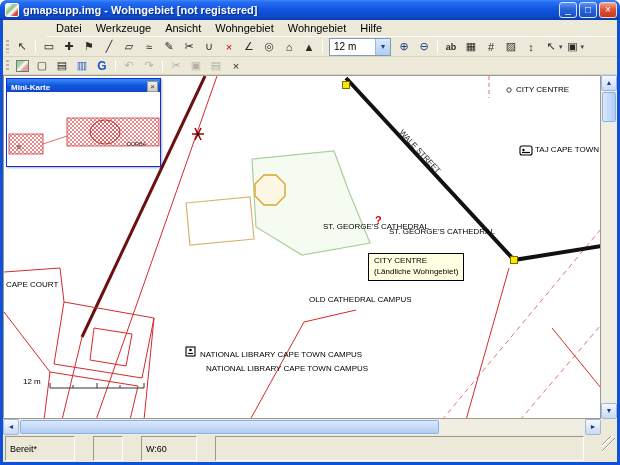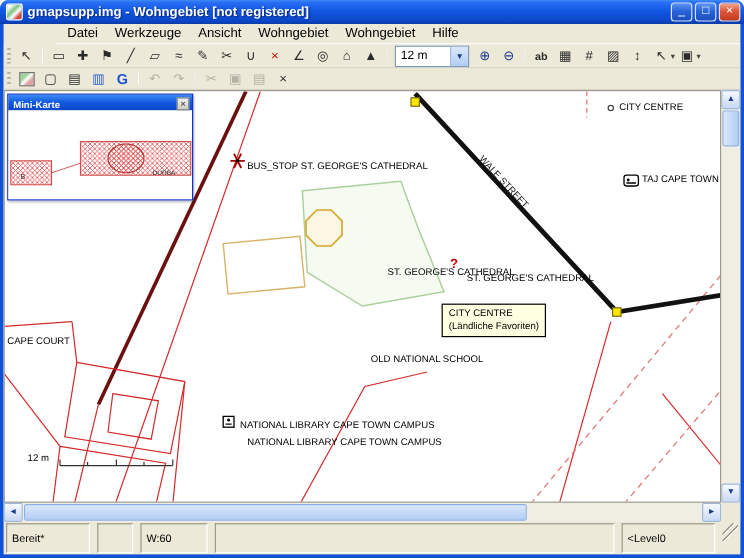--- a/index.html
+++ b/index.html
@@ -48,21 +48,21 @@
 
   .vscroll { width:16px; height:344px; background:#f0eee3; display:flex; flex-direction:column; }
   .hscroll-row { height:16px; display:flex; }
   .hscroll { flex:1; background:#f0eee3; display:flex; }
   .scorner { width:16px; background:#ece9d8; }
   .sarrow { width:16px; height:16px; background:linear-gradient(180deg,#f6f9ff,#c9d8f4); border:1px solid #9db8dc; border-radius:2px; font-size:7px; color:#1a3a8a; text-align:center; line-height:14px; flex:none; }
   .vthumb { height:30px; margin:1px; background:linear-gradient(90deg,#dce8fb,#b0ccf4); border:1px solid #8cb0e8; border-radius:2px; }
   .hthumb { width:70%; margin:1px; background:linear-gradient(180deg,#dce8fb,#b0ccf4); border:1px solid #8cb0e8; border-radius:2px; }
   .vtrack { flex:1; }
 
-  .statusbar { height:34px; display:flex; gap:6px; padding:1px 2px; font-size:9px; align-items:stretch; }
+  .statusbar { height:34px; display:flex; gap:18px; padding:1px 2px; font-size:9px; align-items:stretch; }
   .pane { border:1px solid; border-color:#9d9a8b #ffffff #ffffff #9d9a8b; padding:1px 4px; white-space:nowrap; overflow:hidden; display:flex; align-items:center; }
   .pane.p1 { width:70px; }
   .pane.p2 { width:30px; }
   .pane.p3 { width:56px; }
   .pane.p4 { flex:1; }
   .pane.p5 { width:84px; justify-content:center; }
   .pane.p6 { width:78px; }
   .pane.p7 { width:180px; }
   .sizegrip { width:13px; background:
     linear-gradient(135deg,transparent 0 6px,#9d9a8b 6px 7px,#fff 7px 8px,transparent 8px 10px,#9d9a8b 10px 11px,#fff 11px 12px,transparent 12px); }
@@ -206,37 +206,36 @@
             <line x1="46" y1="312" x2="140" y2="312"></line>
             <line x1="46" y1="307" x2="46" y2="312"></line>
             <line x1="69" y1="309" x2="69" y2="312"></line>
             <line x1="93" y1="307" x2="93" y2="312"></line>
             <line x1="116" y1="309" x2="116" y2="312"></line>
             <line x1="140" y1="307" x2="140" y2="312"></line>
           </g>
         </svg>
 
         
-        <div class="map-label" style="left:202px;top:58px">BUS_STOP ST. GEORGE'S CATHEDRAL</div>
         <div class="map-label" style="left:512px;top:9px">CITY CENTRE</div>
         <div class="map-label" style="left:531px;top:69px">TAJ CAPE TOWN HOT</div>
         <div class="map-label" style="left:400px;top:52px;transform:rotate(47deg);transform-origin:left top;color:#222">WALE STREET</div>
         <div class="map-label" style="left:319px;top:146px">ST. GEORGE'S CATHEDRAL</div>
         <div class="marker-q" style="left:371px;top:138px">?</div>
         <div class="map-label" style="left:385px;top:151px">ST. GEORGE'S CATHEDRAL</div>
-        <div class="map-label" style="left:305px;top:219px">OLD NATIONAL SCHOOL</div>
+        <div class="map-label" style="left:305px;top:219px">OLD CATHEDRAL CAMPUS</div>
         <div class="map-label" style="left:2px;top:204px">CAPE COURT</div>
         <div class="map-label" style="left:196px;top:274px">NATIONAL LIBRARY CAPE TOWN CAMPUS</div>
         <div class="map-label" style="left:202px;top:288px">NATIONAL LIBRARY CAPE TOWN CAMPUS</div>
         <div class="scale-label">12 m</div>
 
         
         <div class="tooltip">
           <div>CITY CENTRE</div>
-          <div>(Ländliche Favoriten)</div>
+          <div>(Ländliche Wohngebiet)</div>
         </div>
 
         
         <div class="minimap">
           <div class="minimap-title">
             <span>Mini-Karte</span>
             <div class="minimap-close">×</div>
           </div>
           <div class="minimap-body">
             <svg width="153" height="74" viewBox="0 0 153 74">
@@ -273,18 +272,17 @@
         <div class="sarrow">►</div>
       </div>
       <div class="scorner"></div>
     </div>
 
     <div class="statusbar">
       <div class="pane p1">Bereit*</div>
       <div class="pane p2"></div>
       <div class="pane p3">W:60</div>
       <div class="pane p4"></div>
-      <div class="pane p6">&lt;Level0</div>
       <div class="sizegrip"></div>
     </div>
 
   </div>
 </div>
 
 </body></html>

